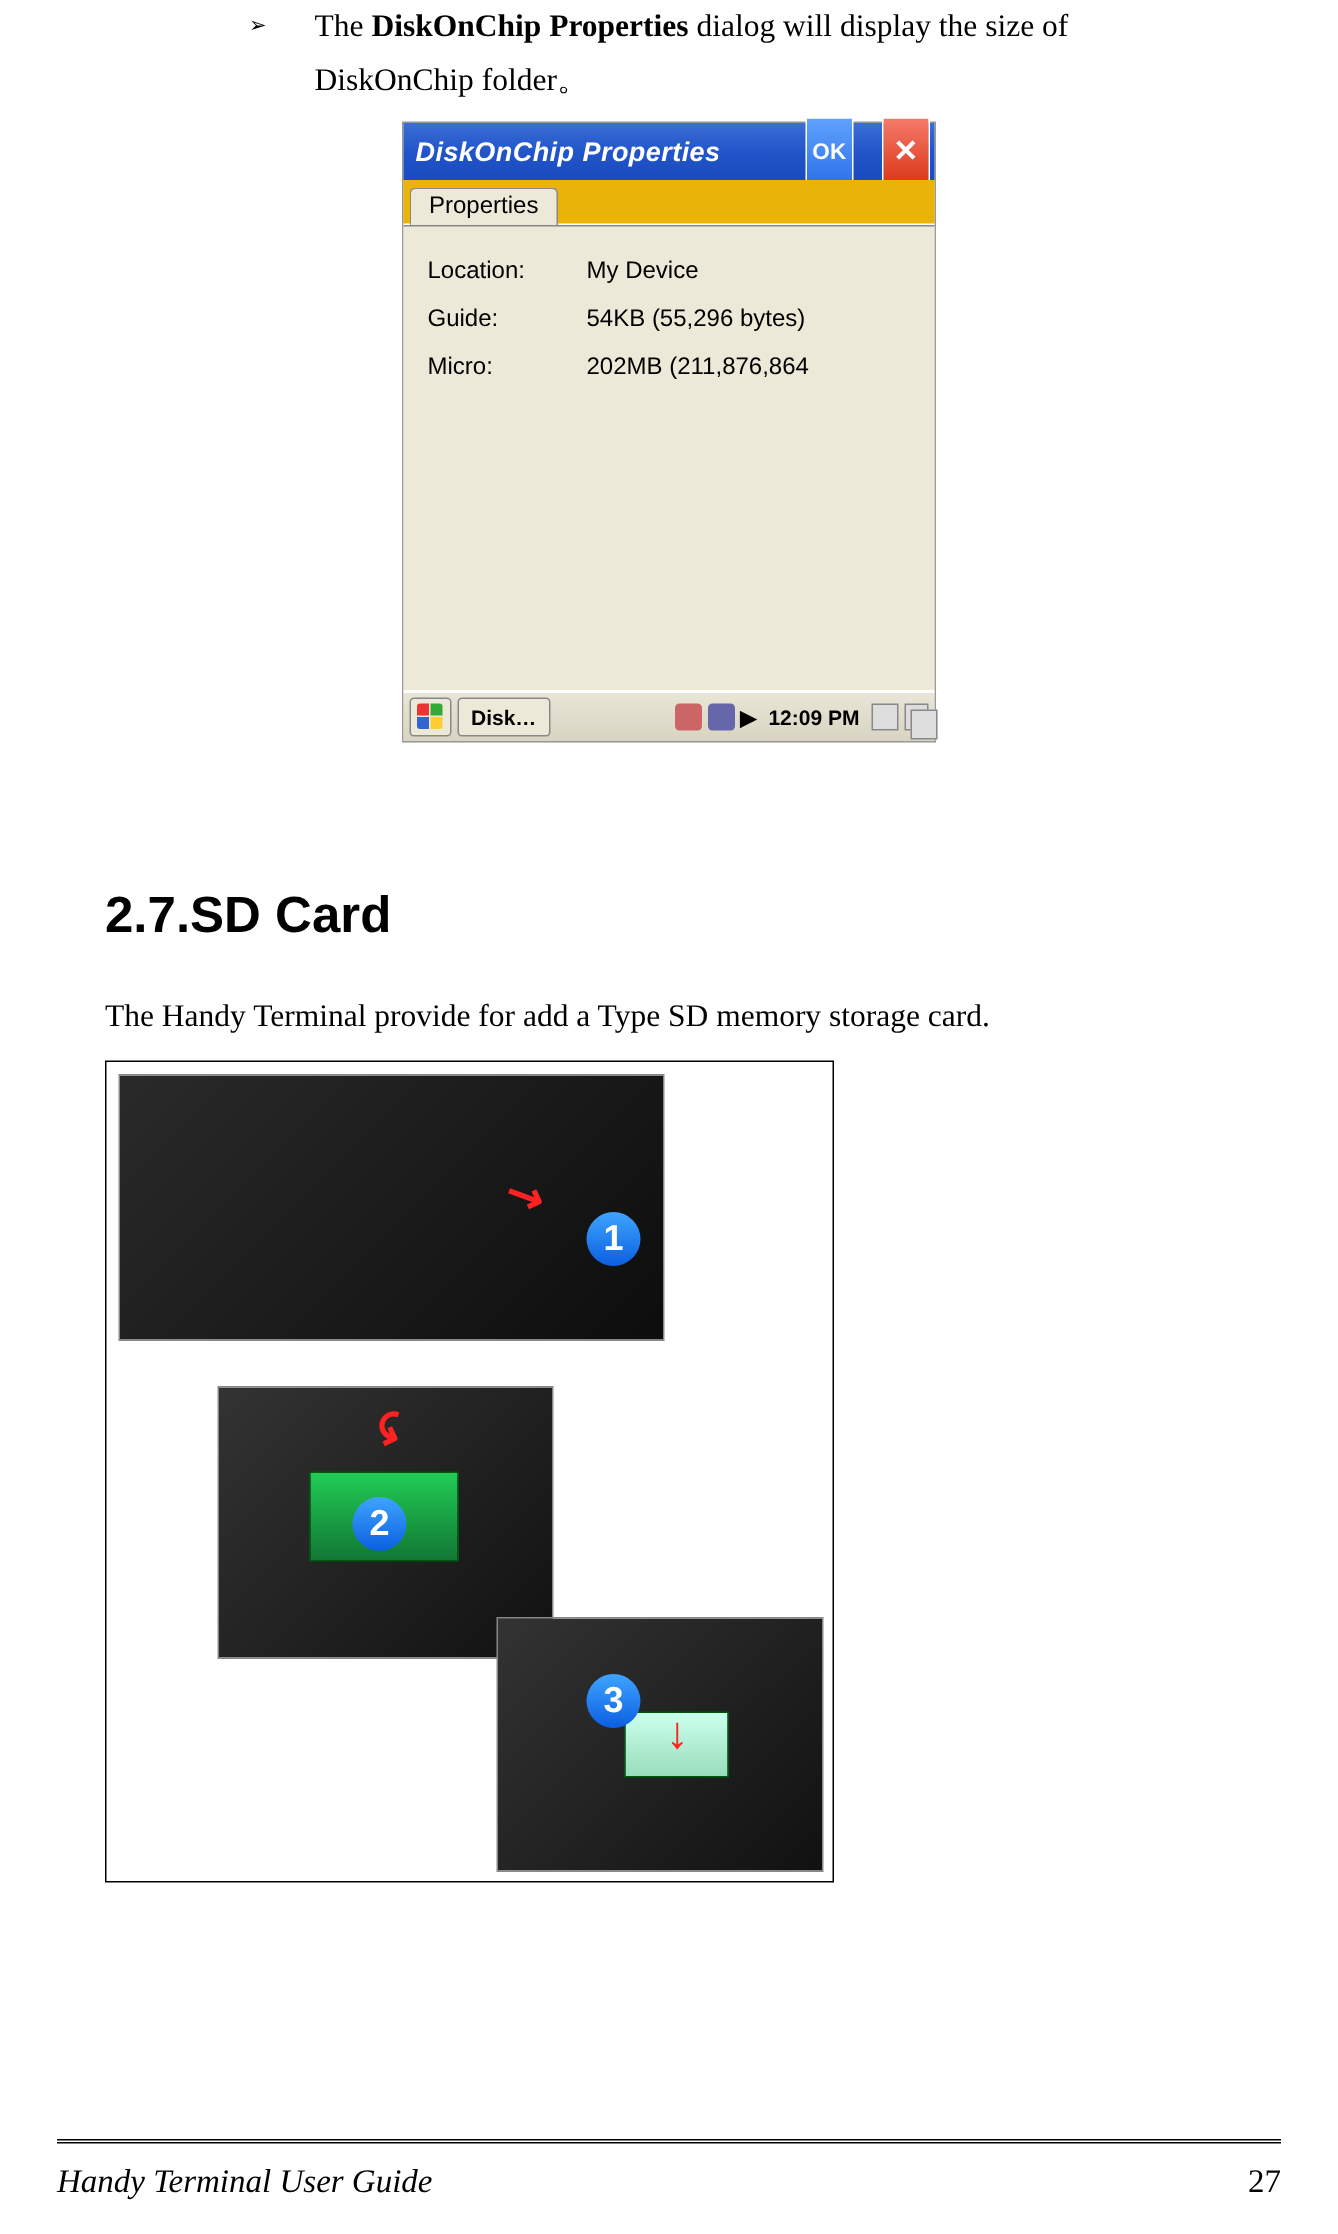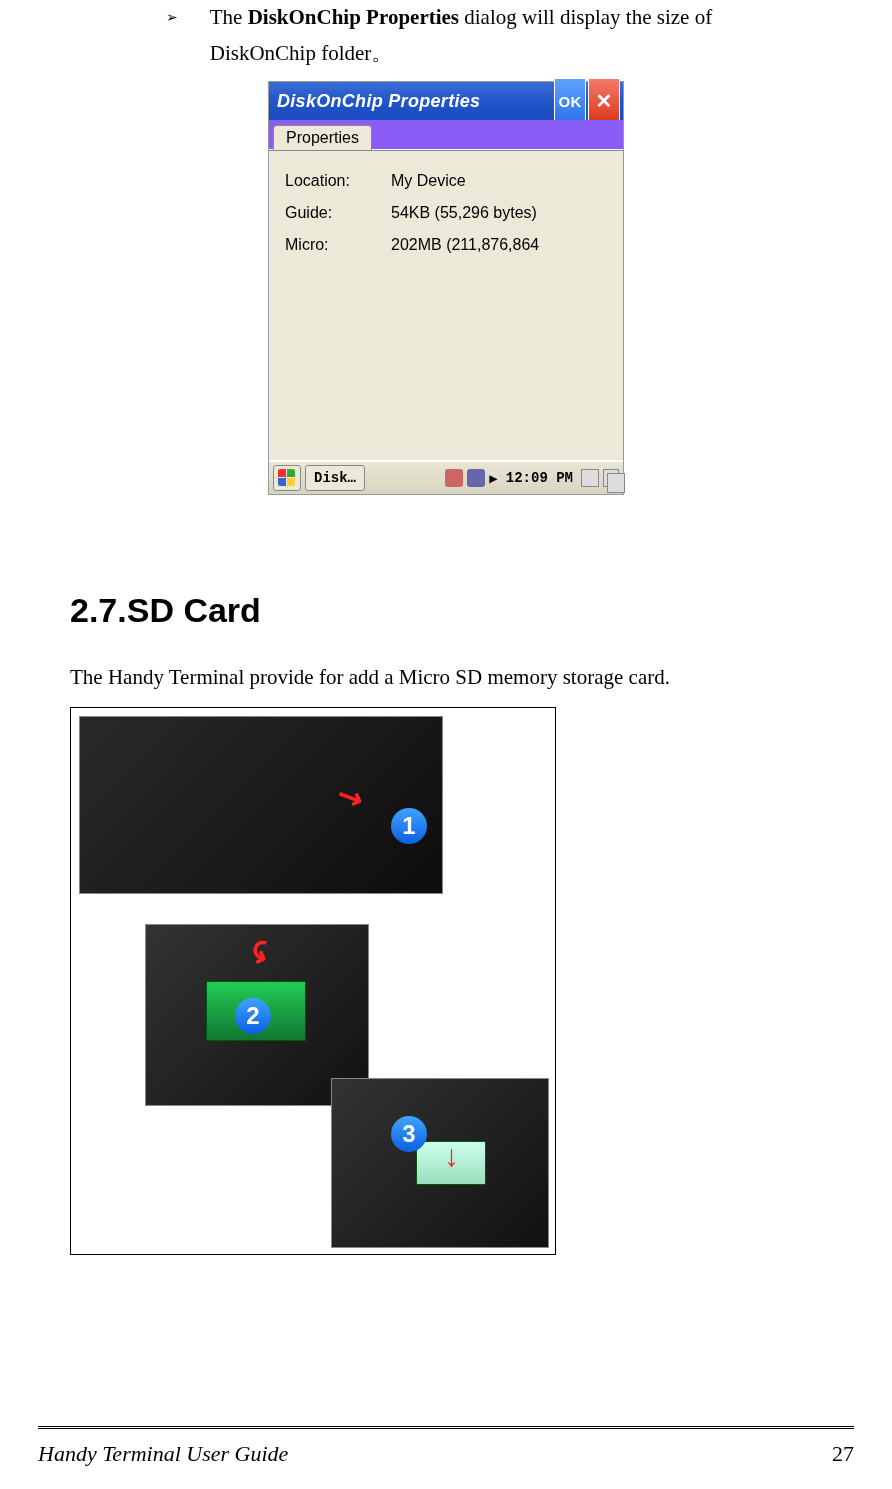--- a/index.html
+++ b/index.html
@@ -56,27 +56,27 @@
       letter-spacing: 0.3px;
     }
     .titlebar-title { flex: 1; font-size: 18px; }
     .wbtn {
       width: 32px; height: 47px;
       border: 1px solid #fff;
       border-radius: 0;
       display: flex; align-items: center; justify-content: center;
       font-weight: bold;
       font-style: normal;
-      margin-left: 2px;
+      margin-left: 19px;
       font-size: 15px;
     }
     .wbtn.ok { background: linear-gradient(#5fa2ff,#2b70e8); }
     .wbtn.close { background: linear-gradient(#f57a6a,#d93515); font-size: 20px; line-height: 1;}
     .tabs {
-      background: #8b5cf6;
+      background: #eab308;
       padding: 4px 0 0 4px;
       display: flex;
       border-bottom: 1px solid #fff;
       position: relative;
     }
     .tab {
       background: #ece9d8;
       border: 1px solid #888;
       border-bottom: none;
       border-radius: 4px 4px 0 0;
@@ -117,21 +117,20 @@
     .taskbar {
       height: 34px;
       background: linear-gradient(#e9e6d7,#d8d4c1);
       border-top: 2px solid #fff;
       display: flex;
       align-items: center;
       padding: 0 4px;
       gap: 4px;
       font-size: 14px;
       font-weight: bold;
-      font-family: Liberation Mono, monospace;
     }
     .start {
       width: 28px; height: 26px;
       border: 1px solid #888;
       background: #ece9d8;
       display:flex;align-items:center;justify-content:center;
       border-radius:3px;
     }
     .flag {position:relative;width:18px;height:18px;}
     .flag span{position:absolute;width:8px;height:8px;}
@@ -284,21 +283,21 @@
         <div class="rect2"></div>
       </div>
     </div>
   </div>
 
   <h2 class="section-heading">
     <span class="num">2.7.</span><span>SD Card</span>
   </h2>
 
   <div class="body-text">
-    <div>The Handy Terminal provide for add a Micro SD memory storage card.</div>
+    <div>The Handy Terminal provide for add a Type SD memory storage card.</div>
   </div>
 
   <div class="photo-frame">
     <div class="photo p1">
         <span class="redarrow">↘</span>
       </div>
     <div class="photo p2">
         <div class="pcb"></div>
         <span class="redarrow">↶</span>
       </div>

